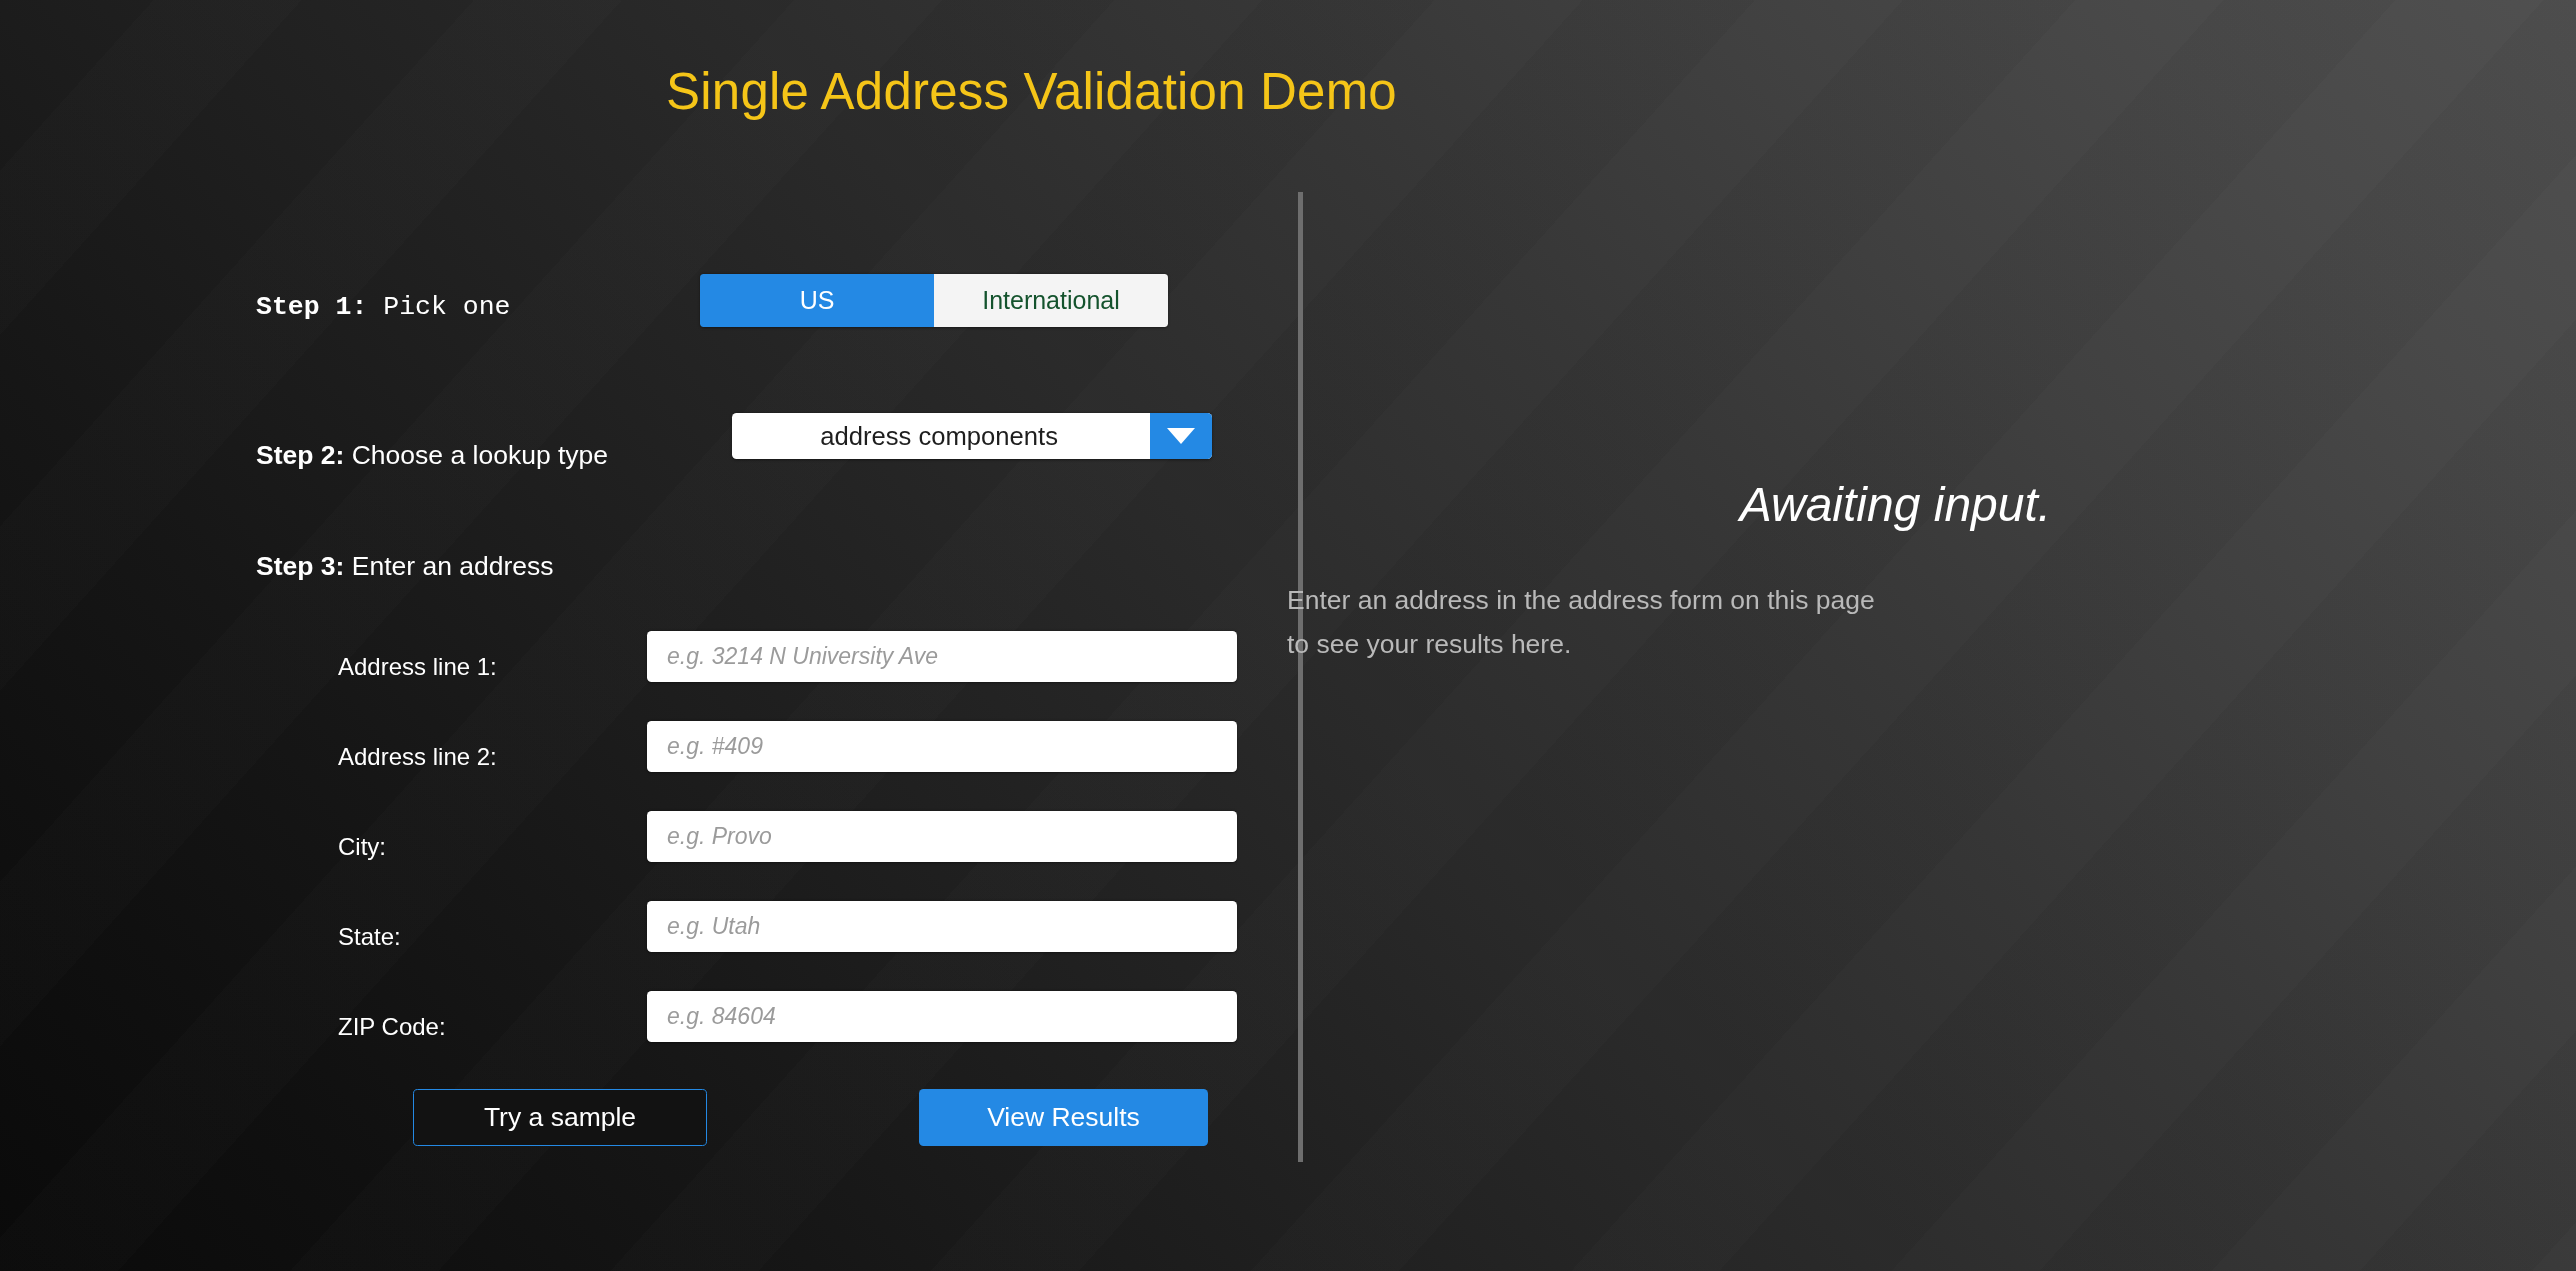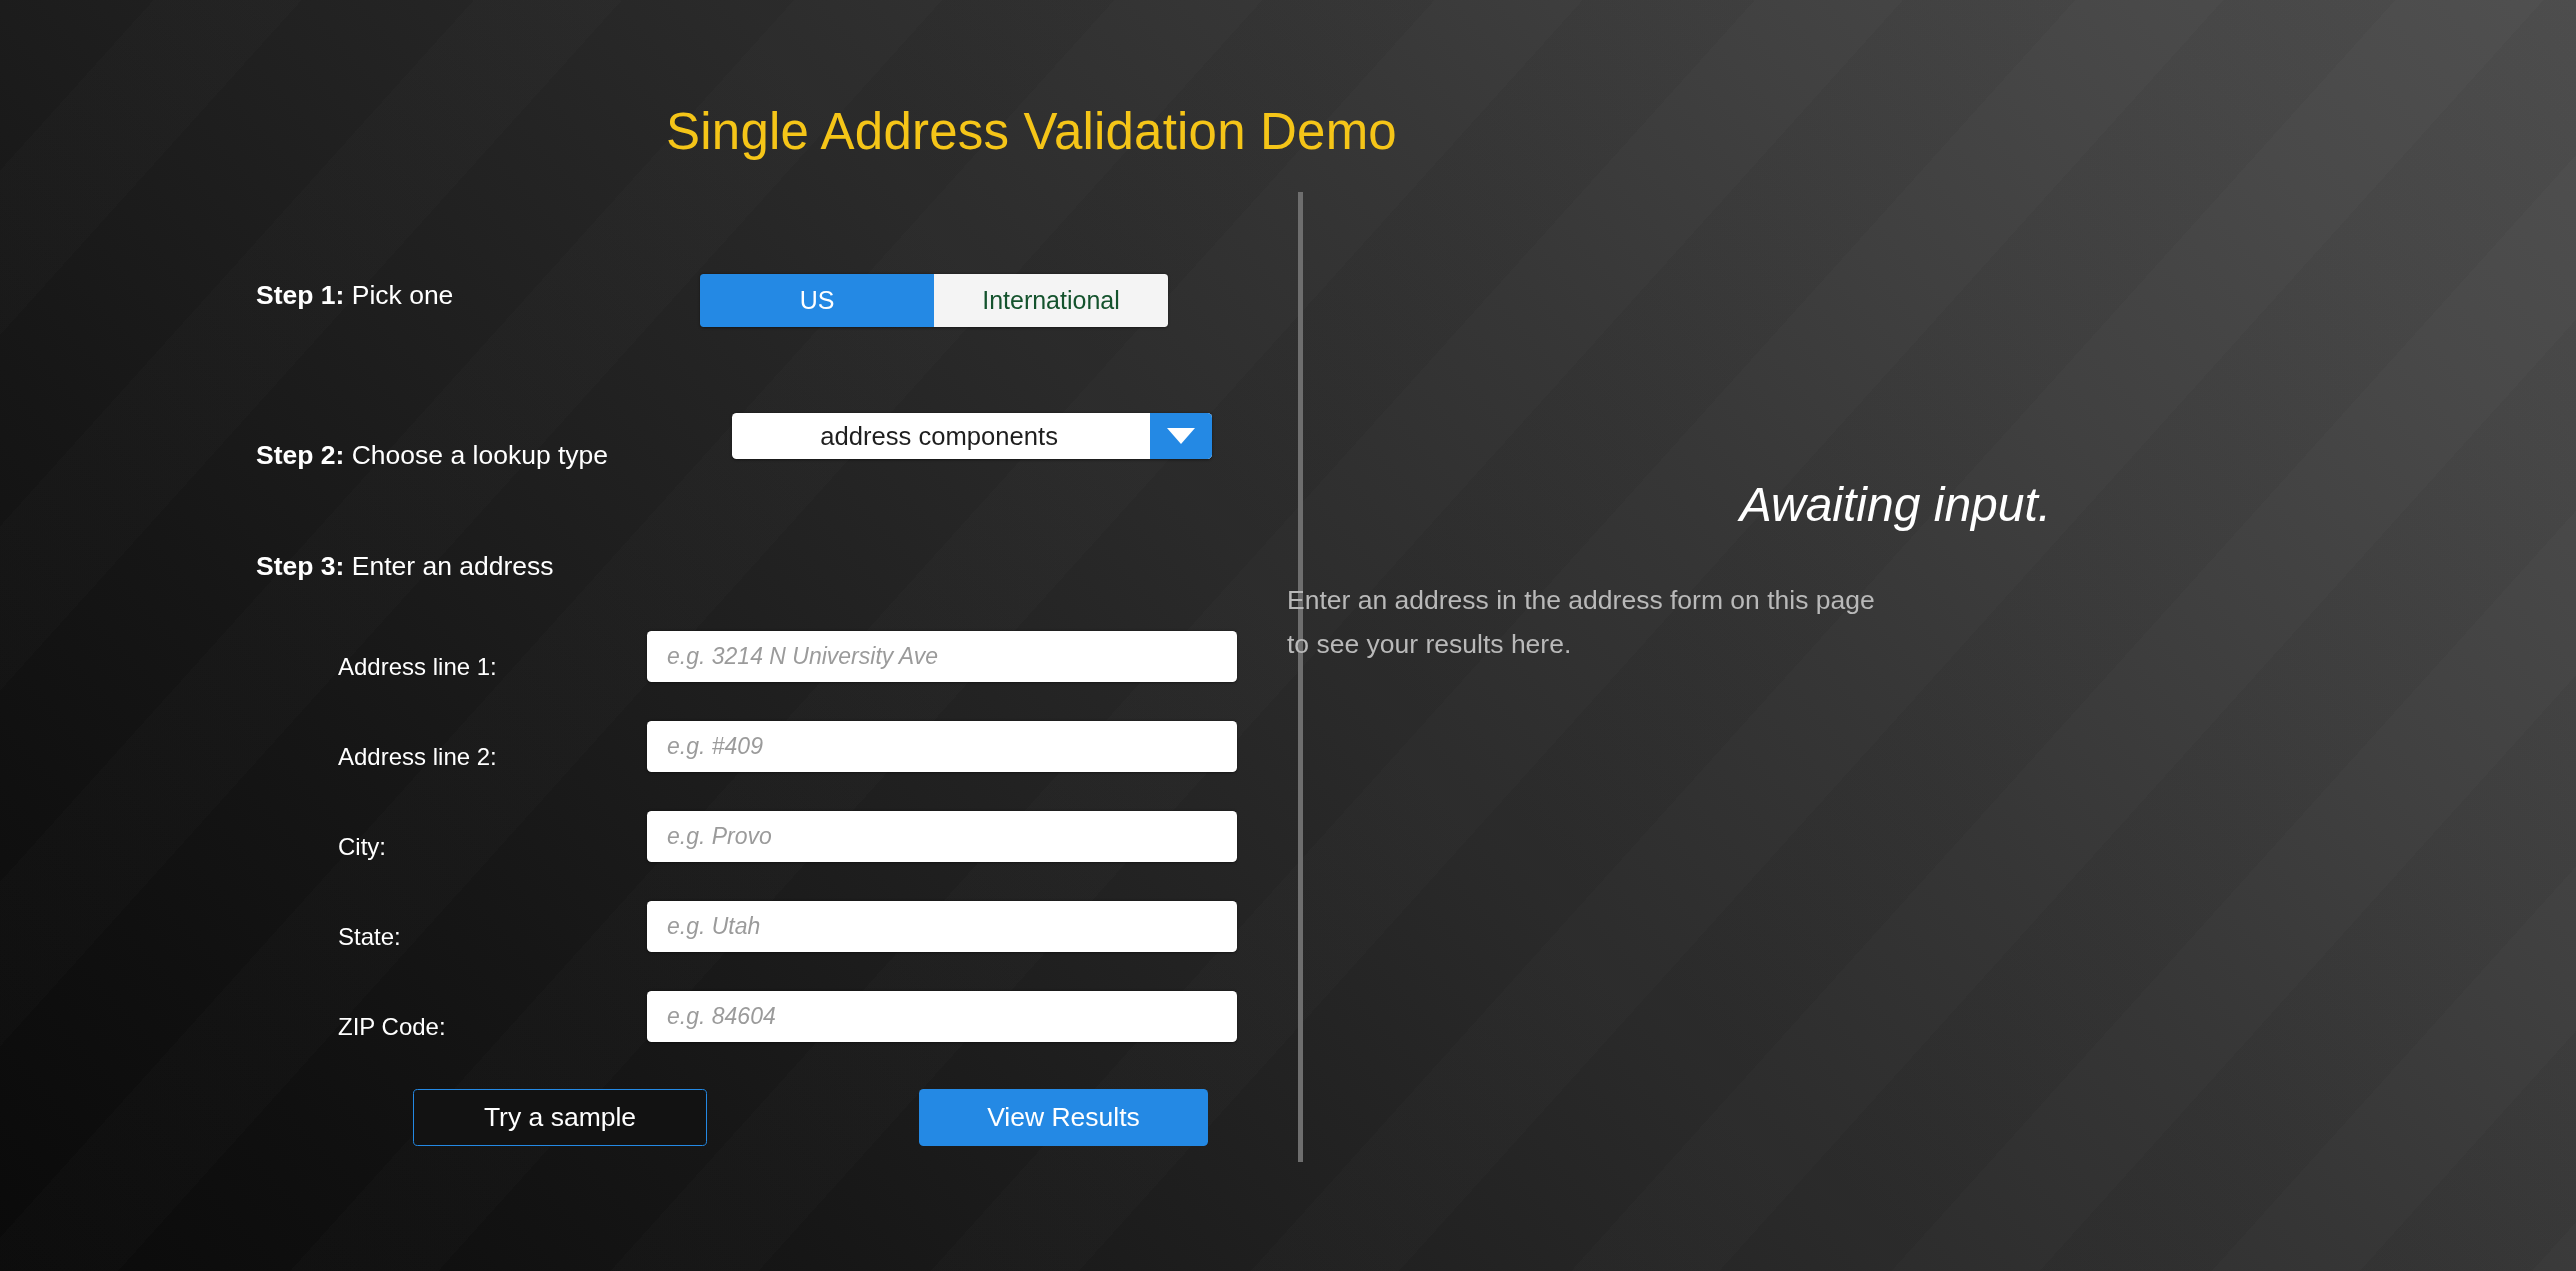--- a/index.html
+++ b/index.html
@@ -54,21 +54,20 @@
     position: absolute;
     top: 62px;
     left: 0;
     width: 2063px;
     text-align: center;
     font-size: 51px;
     font-weight: 400;
     color: #f5c518;
     letter-spacing: 0.2px;
     z-index: 3;
-    margin-top: 40px;
   }
 
   
   #divider {
     position: absolute;
     left: 1298px;
     top: 192px;
     width: 4.6px;
     height: 970px;
     background: #6e6e6e;
@@ -93,21 +92,21 @@
   }
 
   .step-label {
     font-size: 26.5px;
     color: #ffffff;
     white-space: nowrap;
   }
   .step-label b { font-weight: 700; }
   .step-label span.reg { font-weight: 400; }
 
-  #step1-row { top: 280px; }
+  #step1-row { top: 292px; font-family: Liberation Mono, monospace; }
   #step2-row { top: 420px; margin-top: 20px; }
   #step3-row { top: 551px; }
 
   
   #country-toggle {
     position: absolute;
     left: 700px;
     top: 274px;
     width: 468px;
     height: 53px;

